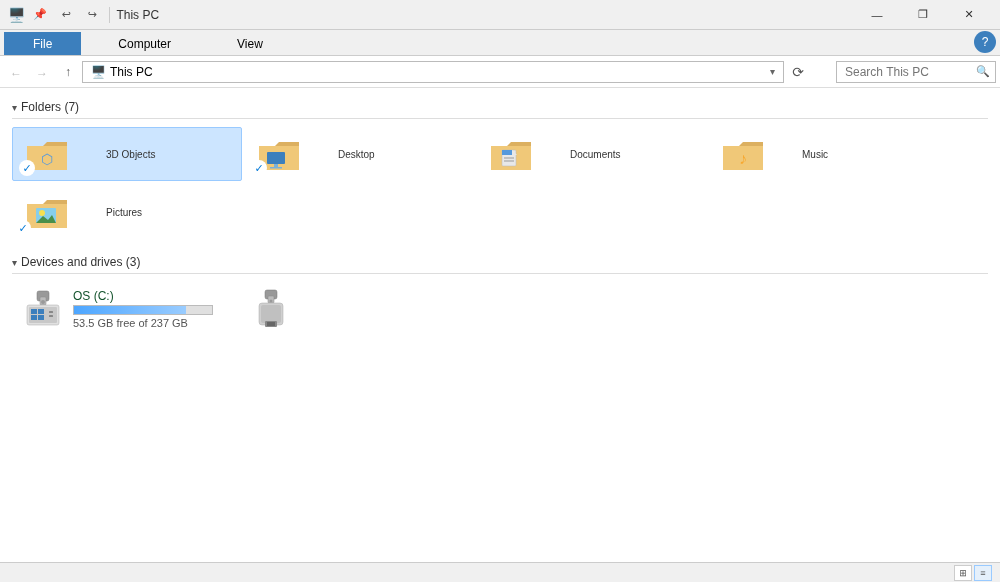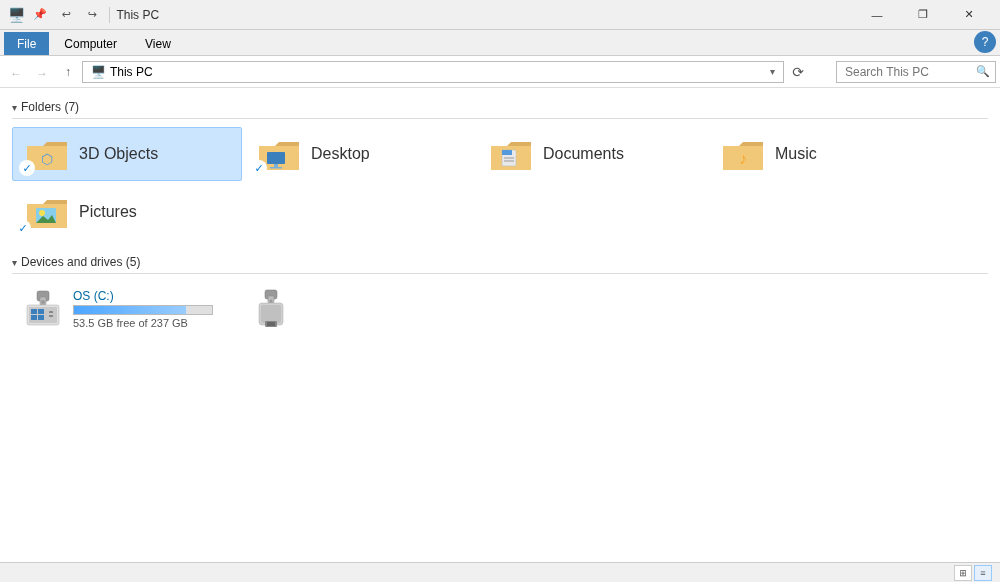--- a/index.html
+++ b/index.html
@@ -55,26 +55,26 @@
     
     .ribbon-tabs {
       height: 26px;
       background: #f0f0f0;
       display: flex;
       align-items: flex-end;
       padding: 0 4px;
       border-bottom: 1px solid #ccc;
     }
     .ribbon-tab {
-      padding: 4px 12px;
+      padding: 4px 28px;
       font-size: 12px;
       cursor: pointer;
       border: 1px solid transparent;
       border-bottom: none;
-      margin-right: 2px;
+      margin-right: 8px;
     }
     .ribbon-tab.active {
       background: #3c7fbd;
       color: white;
       border-color: #3c7fbd;
     }
     .ribbon-spacer { flex: 1; }
     .ribbon-help {
       width: 22px;
       height: 22px;
@@ -205,21 +205,21 @@
     }
     .folder-item.selected { background: #cce5ff; border-color: #99caff; }
     .folder-icon-wrap {
       width: 48px;
       height: 40px;
       display: flex;
       align-items: center;
       justify-content: center;
       flex-shrink: 0;
     }
-    .folder-label { font-size: 16px; color: #333; }
+    .folder-label { font-size: 10px; color: #333; margin-left: 27px; }
     .check-badge {
       position: absolute;
       bottom: 4px;
       left: 6px;
       width: 16px;
       height: 16px;
       background: #fff;
       border-radius: 50%;
       display: flex;
       align-items: center;
@@ -248,21 +248,21 @@
     }
     .drive-icon-wrap {
       width: 40px;
       height: 40px;
       flex-shrink: 0;
       display: flex;
       align-items: center;
       justify-content: center;
     }
     .drive-info { display: flex; flex-direction: column; gap: 2px; }
-    .drive-name { font-size: 12px; color: #0369a1; }
+    .drive-name { font-size: 12px; color: #14532d; }
     .drive-bar-bg {
       width: 140px;
       height: 10px;
       background: #e0e0e0;
       border: 1px solid #bbb;
     }
     .drive-bar-fill {
       height: 100%;
     }
     .drive-space { font-size: 11px; color: #555; }
@@ -422,21 +422,21 @@
       </div>
       <span class="folder-label">Pictures</span>
       <div class="check-badge" style="left:2px;bottom:2px;">✓</div>
     </div>
 
 
   </div>
 
   <div class="section-header" style="margin-top:4px;">
     <span class="section-chevron">▾</span>
-    <span>Devices and drives (5)</span>
+    <span>Devices and drives (3)</span>
   </div>
 
   <div class="drives-grid">
 
     <div class="drive-item">
       <div class="drive-icon-wrap">
 
         <svg width="40" height="40" viewBox="0 0 40 40">
 
           <rect x="14" y="2" width="12" height="10" rx="2" fill="#999" stroke="#777" stroke-width="0.5"></rect>

